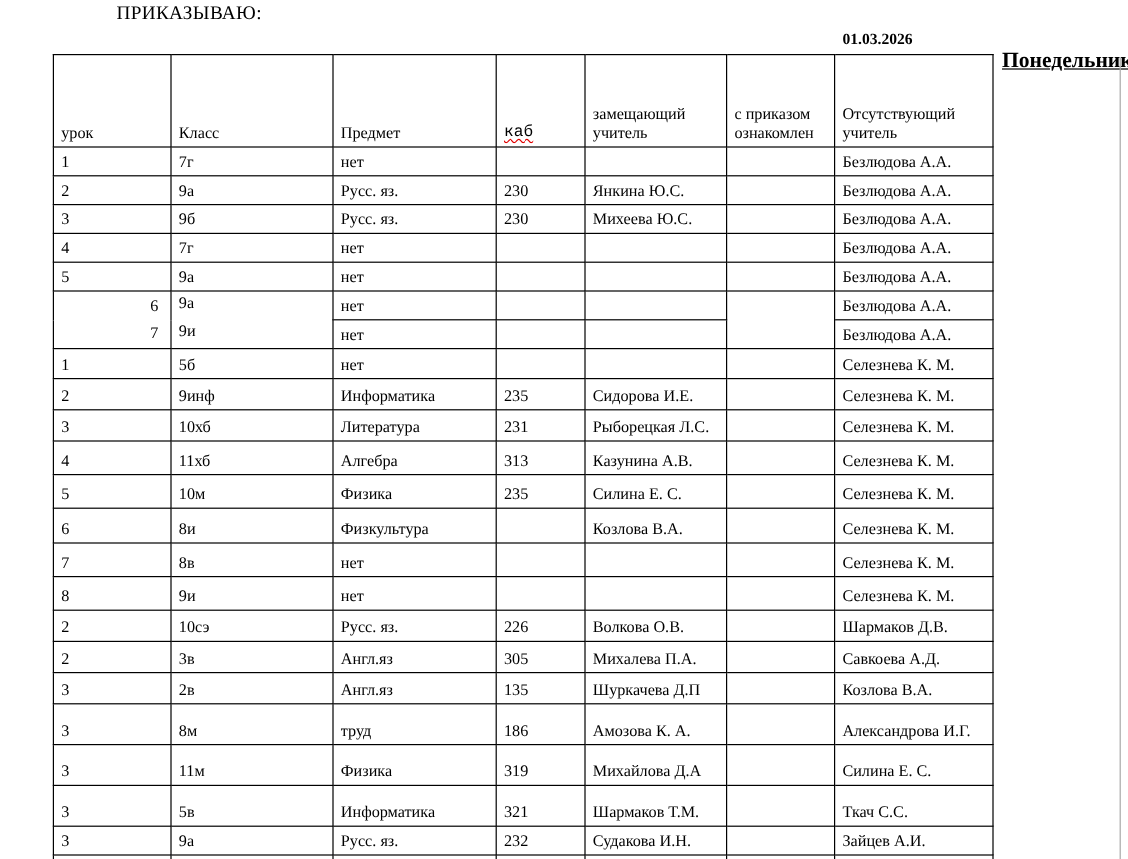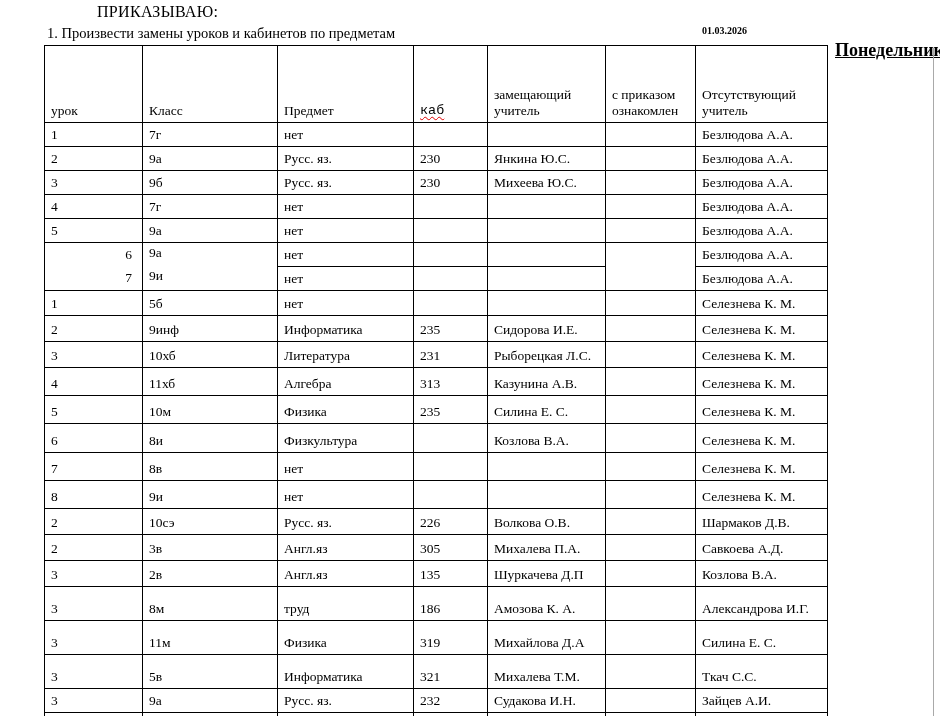--- a/index.html
+++ b/index.html
@@ -4,21 +4,21 @@
 <style>
   html,body{margin:0;padding:0;}
   body{
     width:940px;height:716px;overflow:hidden;background:#ffffff;color:#000;
     font-family:"Liberation Serif","DejaVu Serif",serif;
     position:relative;
   }
   .doc{position:relative;width:780px;height:716px;}
   .heading{position:absolute;left:97px;top:3px;font-size:16px;letter-spacing:.3px;}
   .order-line{position:absolute;left:47px;top:25px;font-size:14.5px;}
-  .order-date{position:absolute;left:702px;top:25px;font-size:10px;font-weight:bold;text-align:right;}
+  .order-date{position:absolute;left:702px;top:25px;font-size:13px;font-weight:bold;text-align:right;}
   .weekday{position:absolute;left:835px;top:40px;font-size:18px;font-weight:bold;text-decoration:underline;}
   .page-edge{position:absolute;left:933px;top:48px;width:1px;height:668px;background:#a9a9a9;}
 
   table.subs{
     position:absolute;left:44px;top:45px;width:783px;
     border-collapse:collapse;table-layout:fixed;
   }
   .subs th,.subs td{
     border:1px solid #000;
     font-size:13.5px;font-weight:normal;text-align:left;
@@ -41,21 +41,20 @@
   td.pair{padding:0;vertical-align:top;}
   td.pair .half{height:23px;box-sizing:border-box;padding:0 10px 0 6px;}
   td.pair.pair-right .half{text-align:right;line-height:23px;}
   td.pair.pair-top .half{text-align:left;line-height:17px;padding-top:1px;}
 </style>
 </head>
 <body>
 
 <div class="doc">
   <div class="heading">ПРИКАЗЫВАЮ:</div>
-  <div class="order-line">1. Произвести замены уроков и кабинетов по предметам</div>
   <div class="order-date">01.03.2026</div>
   <div class="weekday">Понедельник</div>
 
   <table class="subs">
     <colgroup>
       <col style="width:98px">
         <col style="width:135px">
         <col style="width:136px">
       <col style="width:74px">
         <col style="width:118px">
@@ -255,21 +254,21 @@
           <td>319</td>
           <td class="small">Михайлова Д.А</td>
           <td></td>
           <td>Силина Е. С.</td>
         </tr>
         <tr style="height: 34px;">
           <td class="c-lesson">3</td>
           <td class="small">5в</td>
           <td class="small">Информатика</td>
           <td>321</td>
-          <td class="small">Михалева Т.М.</td>
+          <td class="small">Шармаков Т.М.</td>
           <td></td>
           <td>Ткач С.С.</td>
         </tr>
         <tr style="height: 24px;">
           <td class="c-lesson">3</td>
           <td class="small">9а</td>
           <td class="small">Русс. яз.</td>
           <td>232</td>
           <td class="small">Судакова И.Н.</td>
           <td></td>

